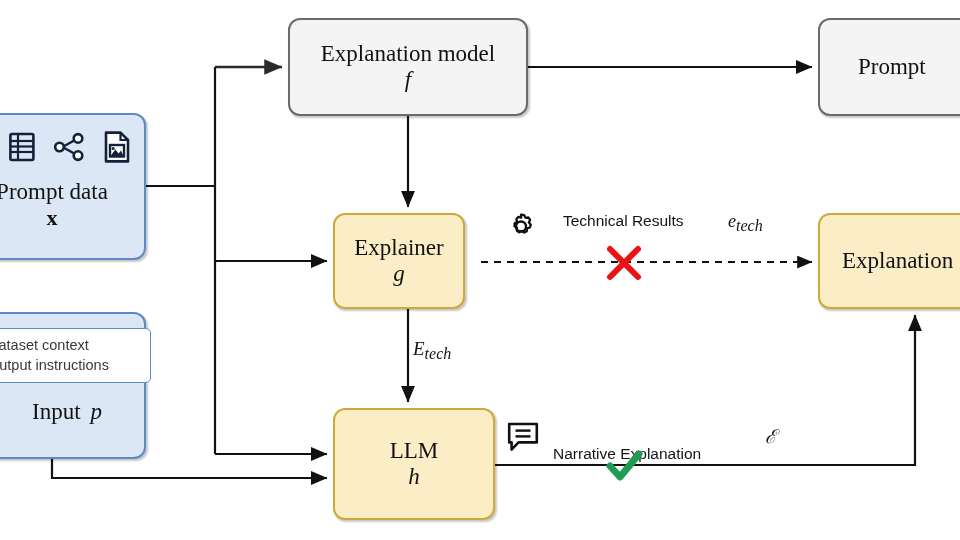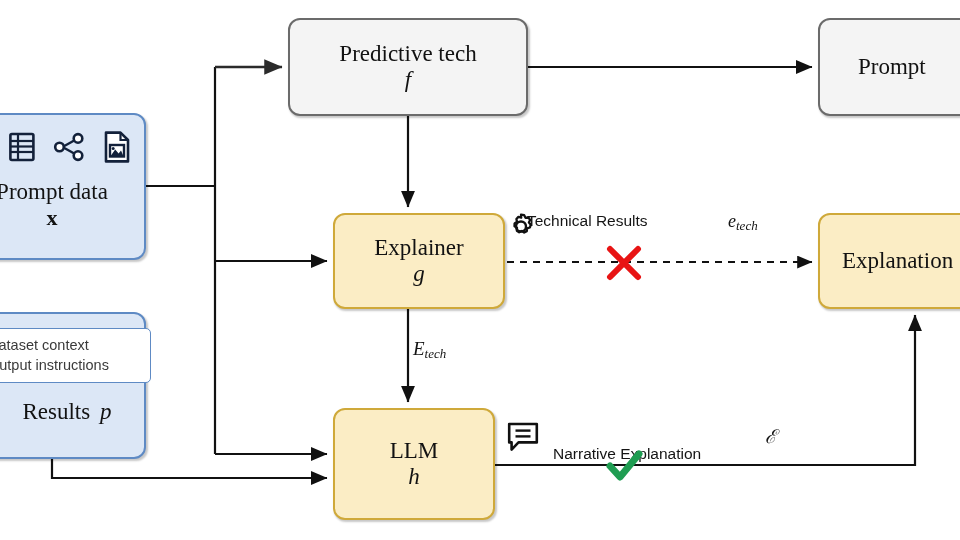--- a/index.html
+++ b/index.html
@@ -142,21 +142,21 @@
     top: 18px;
     width: 190px;
     height: 98px;
     align-items: flex-start;
     padding-left: 38px;
   }
   
   #explainer-node {
     left: 333px;
     top: 213px;
-    width: 172px;
+    width: 132px;
     height: 96px;
   }
   
   #explanation-node {
     left: 818px;
     top: 213px;
     width: 190px;
     height: 96px;
     align-items: flex-start;
     padding-left: 22px;
@@ -179,26 +179,26 @@
     font-size: 15.5px;
     color: #141414;
   }
   .math-edge {
     font-family: "Liberation Serif", serif;
     font-style: italic;
     font-size: 17px;
     color: #141414;
   }
   .math-edge .sub {
-    font-size: 13px;
+    font-size: 16px;
     vertical-align: -0.22em;
     text-align: center;
   }
   #tech-results-label {
-    left: 527px;
+    left: 563px;
     top: 212px;
   }
   #e-tech-label {
     left: 728px;
     top: 211px;
     font-size: 18px;
   }
   #E-tech-label {
     left: 413px;
     top: 338px;
@@ -305,27 +305,27 @@
     <div class="serif-label" id="input-data-text">Prompt data</div>
     <div class="serif-sym-bold">x</div>
   </div>
 
   <div class="node node-blue" id="prompt-node">
     <div id="prompt-inner-box">
       <div class="prompt-line">Dataset context</div>
       <div class="prompt-line">Output instructions</div>
     </div>
     <div id="prompt-label-row">
-      <span class="serif-label">Results</span>
+      <span class="serif-label">Input</span>
       <span class="serif-sym">p</span>
     </div>
   </div>
 
   <div class="node node-gray" id="predictive-model-node">
-    <div class="serif-label">Predictive tech</div>
+    <div class="serif-label">Explanation model</div>
     <div class="serif-sym">f</div>
   </div>
 
   <div class="node node-gray" id="output-node">
     <div class="serif-label">Prompt</div>
   </div>
 
   <div class="node node-amber" id="explainer-node">
     <div class="serif-label">Explainer</div>
     <div class="serif-sym">g</div>

